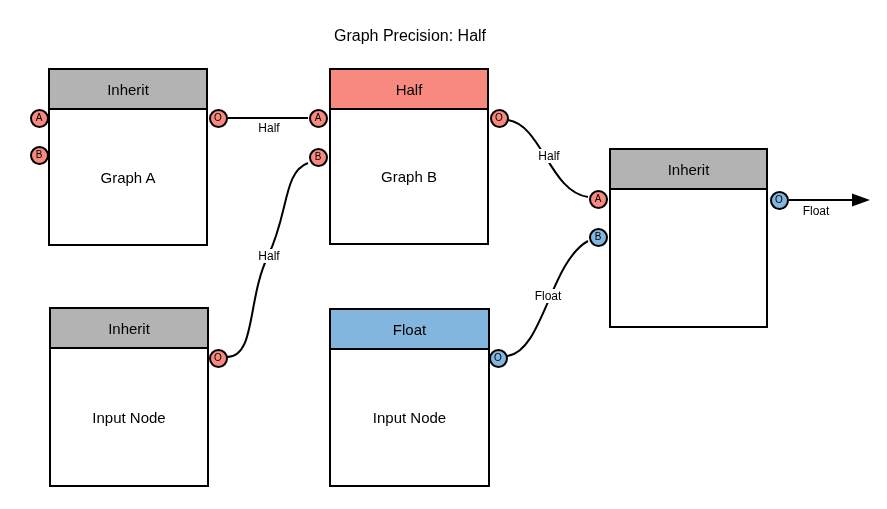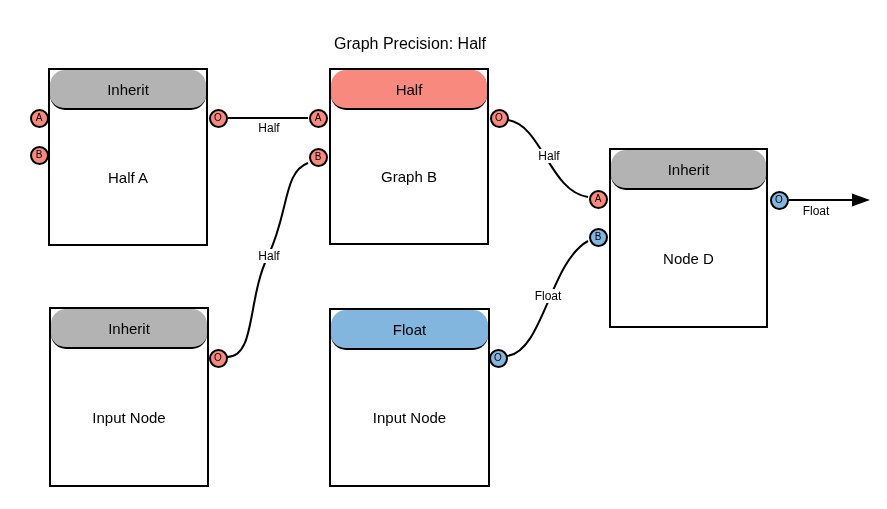--- a/index.html
+++ b/index.html
@@ -5,39 +5,38 @@
   html,body { margin:0; padding:0; background:#ffffff; }
   #canvas {
     position:relative;
     width:887px; height:509px;
     background:#ffffff;
     font-family:"Liberation Sans", sans-serif;
     color:#000;
     overflow:hidden;
   }
   .diagram-title {
-    position:absolute; left:410px; top:44px;
+    position:absolute; left:410px; top:36px;
     transform:translate(-50%,-50%);
     font-size:16px; white-space:nowrap;
   }
   .node {
     position:absolute;
     border:2px solid #000;
     background:#fff;
     box-sizing:border-box;
     display:flex; flex-direction:column;
     z-index:1;
   }
   .node-header {
     height:40px;
     border-bottom:2px solid #000;
     box-sizing:border-box;
     display:flex; align-items:center; justify-content:center;
     font-size:15px;
-    border-radius:15px;
   }
   .hdr-gray   { background:#B3B3B3; }
   .hdr-salmon { background:#F8897E; }
   .hdr-blue   { background:#82B6DF; }
   .node-body {
     flex:1;
     display:flex; align-items:center; justify-content:center;
     font-size:15px;
   }
   .port {
@@ -75,31 +74,30 @@
     <path d="M 228 118 H 308" stroke="#000" stroke-width="2" fill="none"></path>
     <path d="M 227 357 C 256 357 247 299 268 256 C 289 213 283 172 308 163" stroke="#000" stroke-width="2" fill="none"></path>
     <path d="M 508 120 C 542 125 550 192 588 197" stroke="#000" stroke-width="2" fill="none"></path>
     <path d="M 507 356 C 543 352 550 262 588 241" stroke="#000" stroke-width="2" fill="none"></path>
     <path d="M 789 200 H 852" stroke="#000" stroke-width="2" fill="none"></path>
     <polygon points="852,193.5 870,200 852,206.5" fill="#000"></polygon>
   </svg>
 
   <div class="node" style="left:48px; top:68px; width:160px; height:178px;">
     <div class="node-header hdr-gray">Inherit</div>
-    <div class="node-body">Half A</div>
+    <div class="node-body">Graph A</div>
   </div>
 
   <div class="node" style="left:329px; top:68px; width:160px; height:177px;">
     <div class="node-header hdr-salmon">Half</div>
     <div class="node-body">Graph B</div>
   </div>
 
   <div class="node" style="left:609px; top:148px; width:159px; height:180px;">
     <div class="node-header hdr-gray">Inherit</div>
-    <div class="node-body">Node D</div>
   </div>
 
   <div class="node" style="left:49px; top:307px; width:160px; height:180px;">
     <div class="node-header hdr-gray">Inherit</div>
     <div class="node-body">Input Node</div>
   </div>
 
   <div class="node" style="left:329px; top:308px; width:161px; height:179px;">
     <div class="node-header hdr-blue">Float</div>
     <div class="node-body">Input Node</div>

